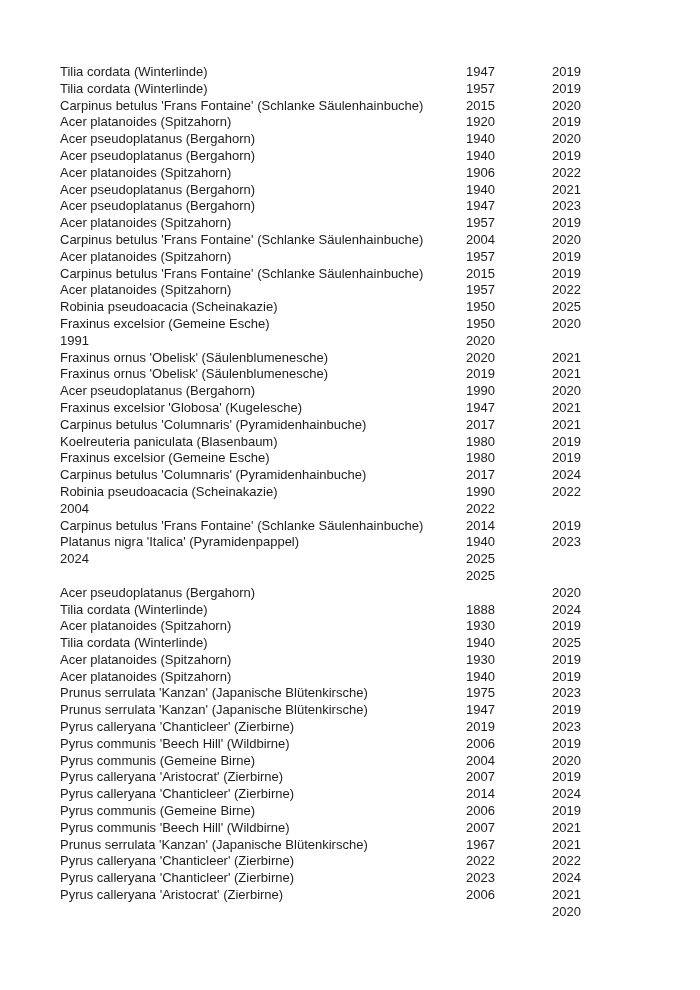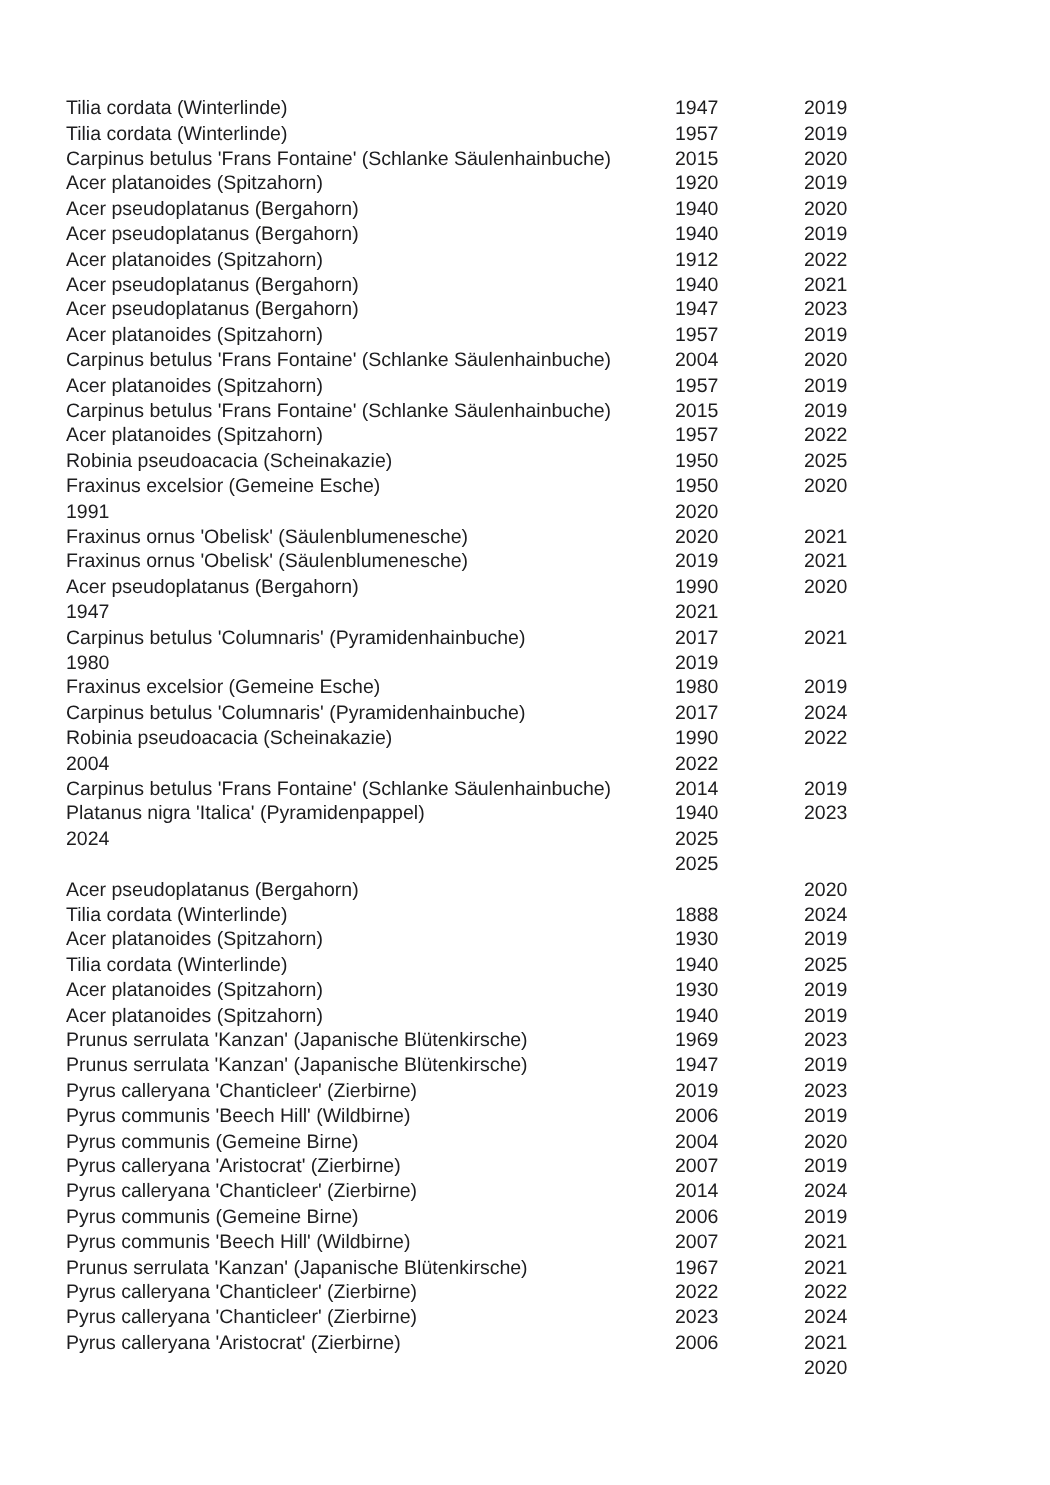--- a/index.html
+++ b/index.html
@@ -10,21 +10,21 @@
     width: 700px;
     height: 990px;
     background: #ffffff;
     font-family: "Liberation Sans", "DejaVu Sans", sans-serif;
     color: #1d1d1f;
     position: relative;
     overflow: hidden;
   }
   .tree-table {
     position: absolute;
-    left: 44px;
+    left: 60px;
     top: 64px;
     width: 610px;
   }
   .row {
     display: grid;
     grid-template-columns: 406px 86px 1fr;
     height: 16.8px;
     line-height: 16.8px;
     font-size: 13px;
     white-space: nowrap;
@@ -68,21 +68,21 @@
   </div>
 
   <div class="row">
     <span class="c-species">Acer pseudoplatanus (Bergahorn)</span>
     <span class="c-year1">1940</span>
     <span class="c-year2">2019</span>
   </div>
 
   <div class="row">
     <span class="c-species">Acer platanoides (Spitzahorn)</span>
-    <span class="c-year1">1912</span>
+    <span class="c-year1">1906</span>
     <span class="c-year2">2022</span>
   </div>
 
   <div class="row">
     <span class="c-species">Acer pseudoplatanus (Bergahorn)</span>
     <span class="c-year1">1940</span>
     <span class="c-year2">2021</span>
   </div>
 
   <div class="row">
@@ -150,31 +150,33 @@
     <span class="c-year2">2021</span>
   </div>
 
   <div class="row">
     <span class="c-species">Acer pseudoplatanus (Bergahorn)</span>
     <span class="c-year1">1990</span>
     <span class="c-year2">2020</span>
   </div>
 
   <div class="row">
+    <span class="c-species">Fraxinus excelsior 'Globosa' (Kugelesche)</span>
     <span class="c-year1">1947</span>
     <span class="c-year2">2021</span>
   </div>
 
   <div class="row">
     <span class="c-species">Carpinus betulus 'Columnaris' (Pyramidenhainbuche)</span>
     <span class="c-year1">2017</span>
     <span class="c-year2">2021</span>
   </div>
 
   <div class="row">
+    <span class="c-species">Koelreuteria paniculata (Blasenbaum)</span>
     <span class="c-year1">1980</span>
     <span class="c-year2">2019</span>
   </div>
 
   <div class="row">
     <span class="c-species">Fraxinus excelsior (Gemeine Esche)</span>
     <span class="c-year1">1980</span>
     <span class="c-year2">2019</span>
   </div>
 
@@ -248,21 +250,21 @@
   </div>
 
   <div class="row">
     <span class="c-species">Acer platanoides (Spitzahorn)</span>
     <span class="c-year1">1940</span>
     <span class="c-year2">2019</span>
   </div>
 
   <div class="row">
     <span class="c-species">Prunus serrulata 'Kanzan' (Japanische Blütenkirsche)</span>
-    <span class="c-year1">1969</span>
+    <span class="c-year1">1975</span>
     <span class="c-year2">2023</span>
   </div>
 
   <div class="row">
     <span class="c-species">Prunus serrulata 'Kanzan' (Japanische Blütenkirsche)</span>
     <span class="c-year1">1947</span>
     <span class="c-year2">2019</span>
   </div>
 
   <div class="row">

